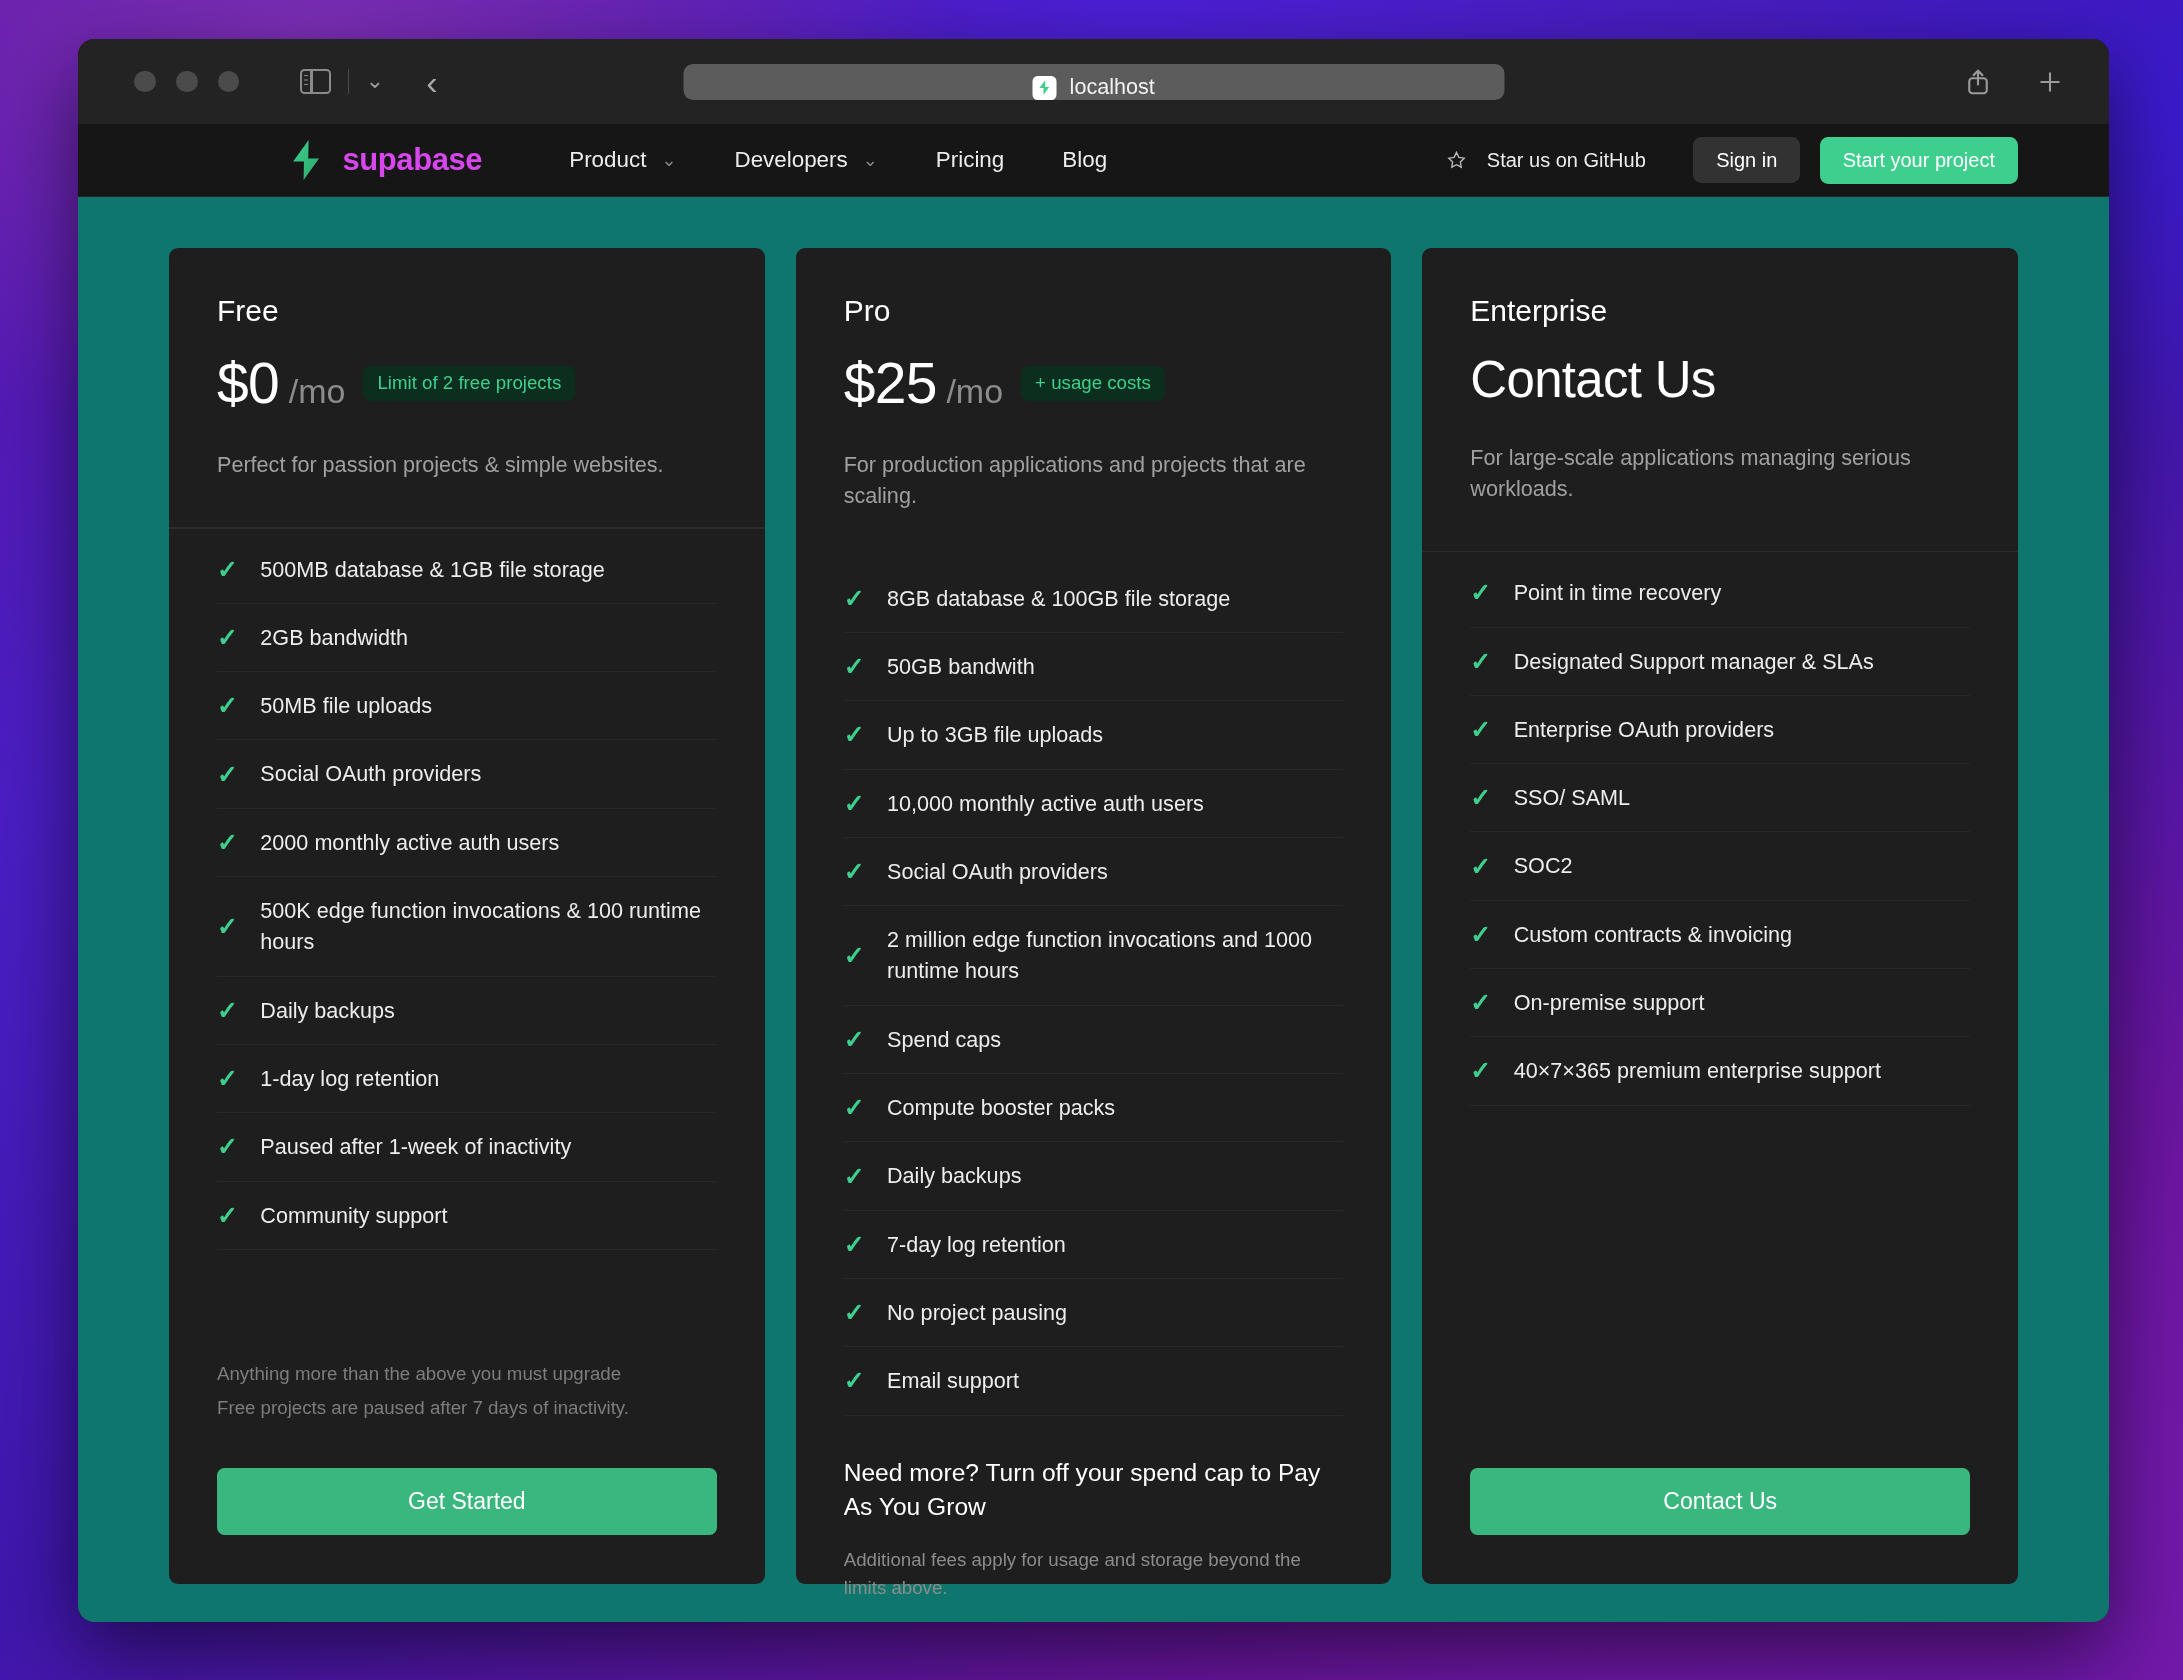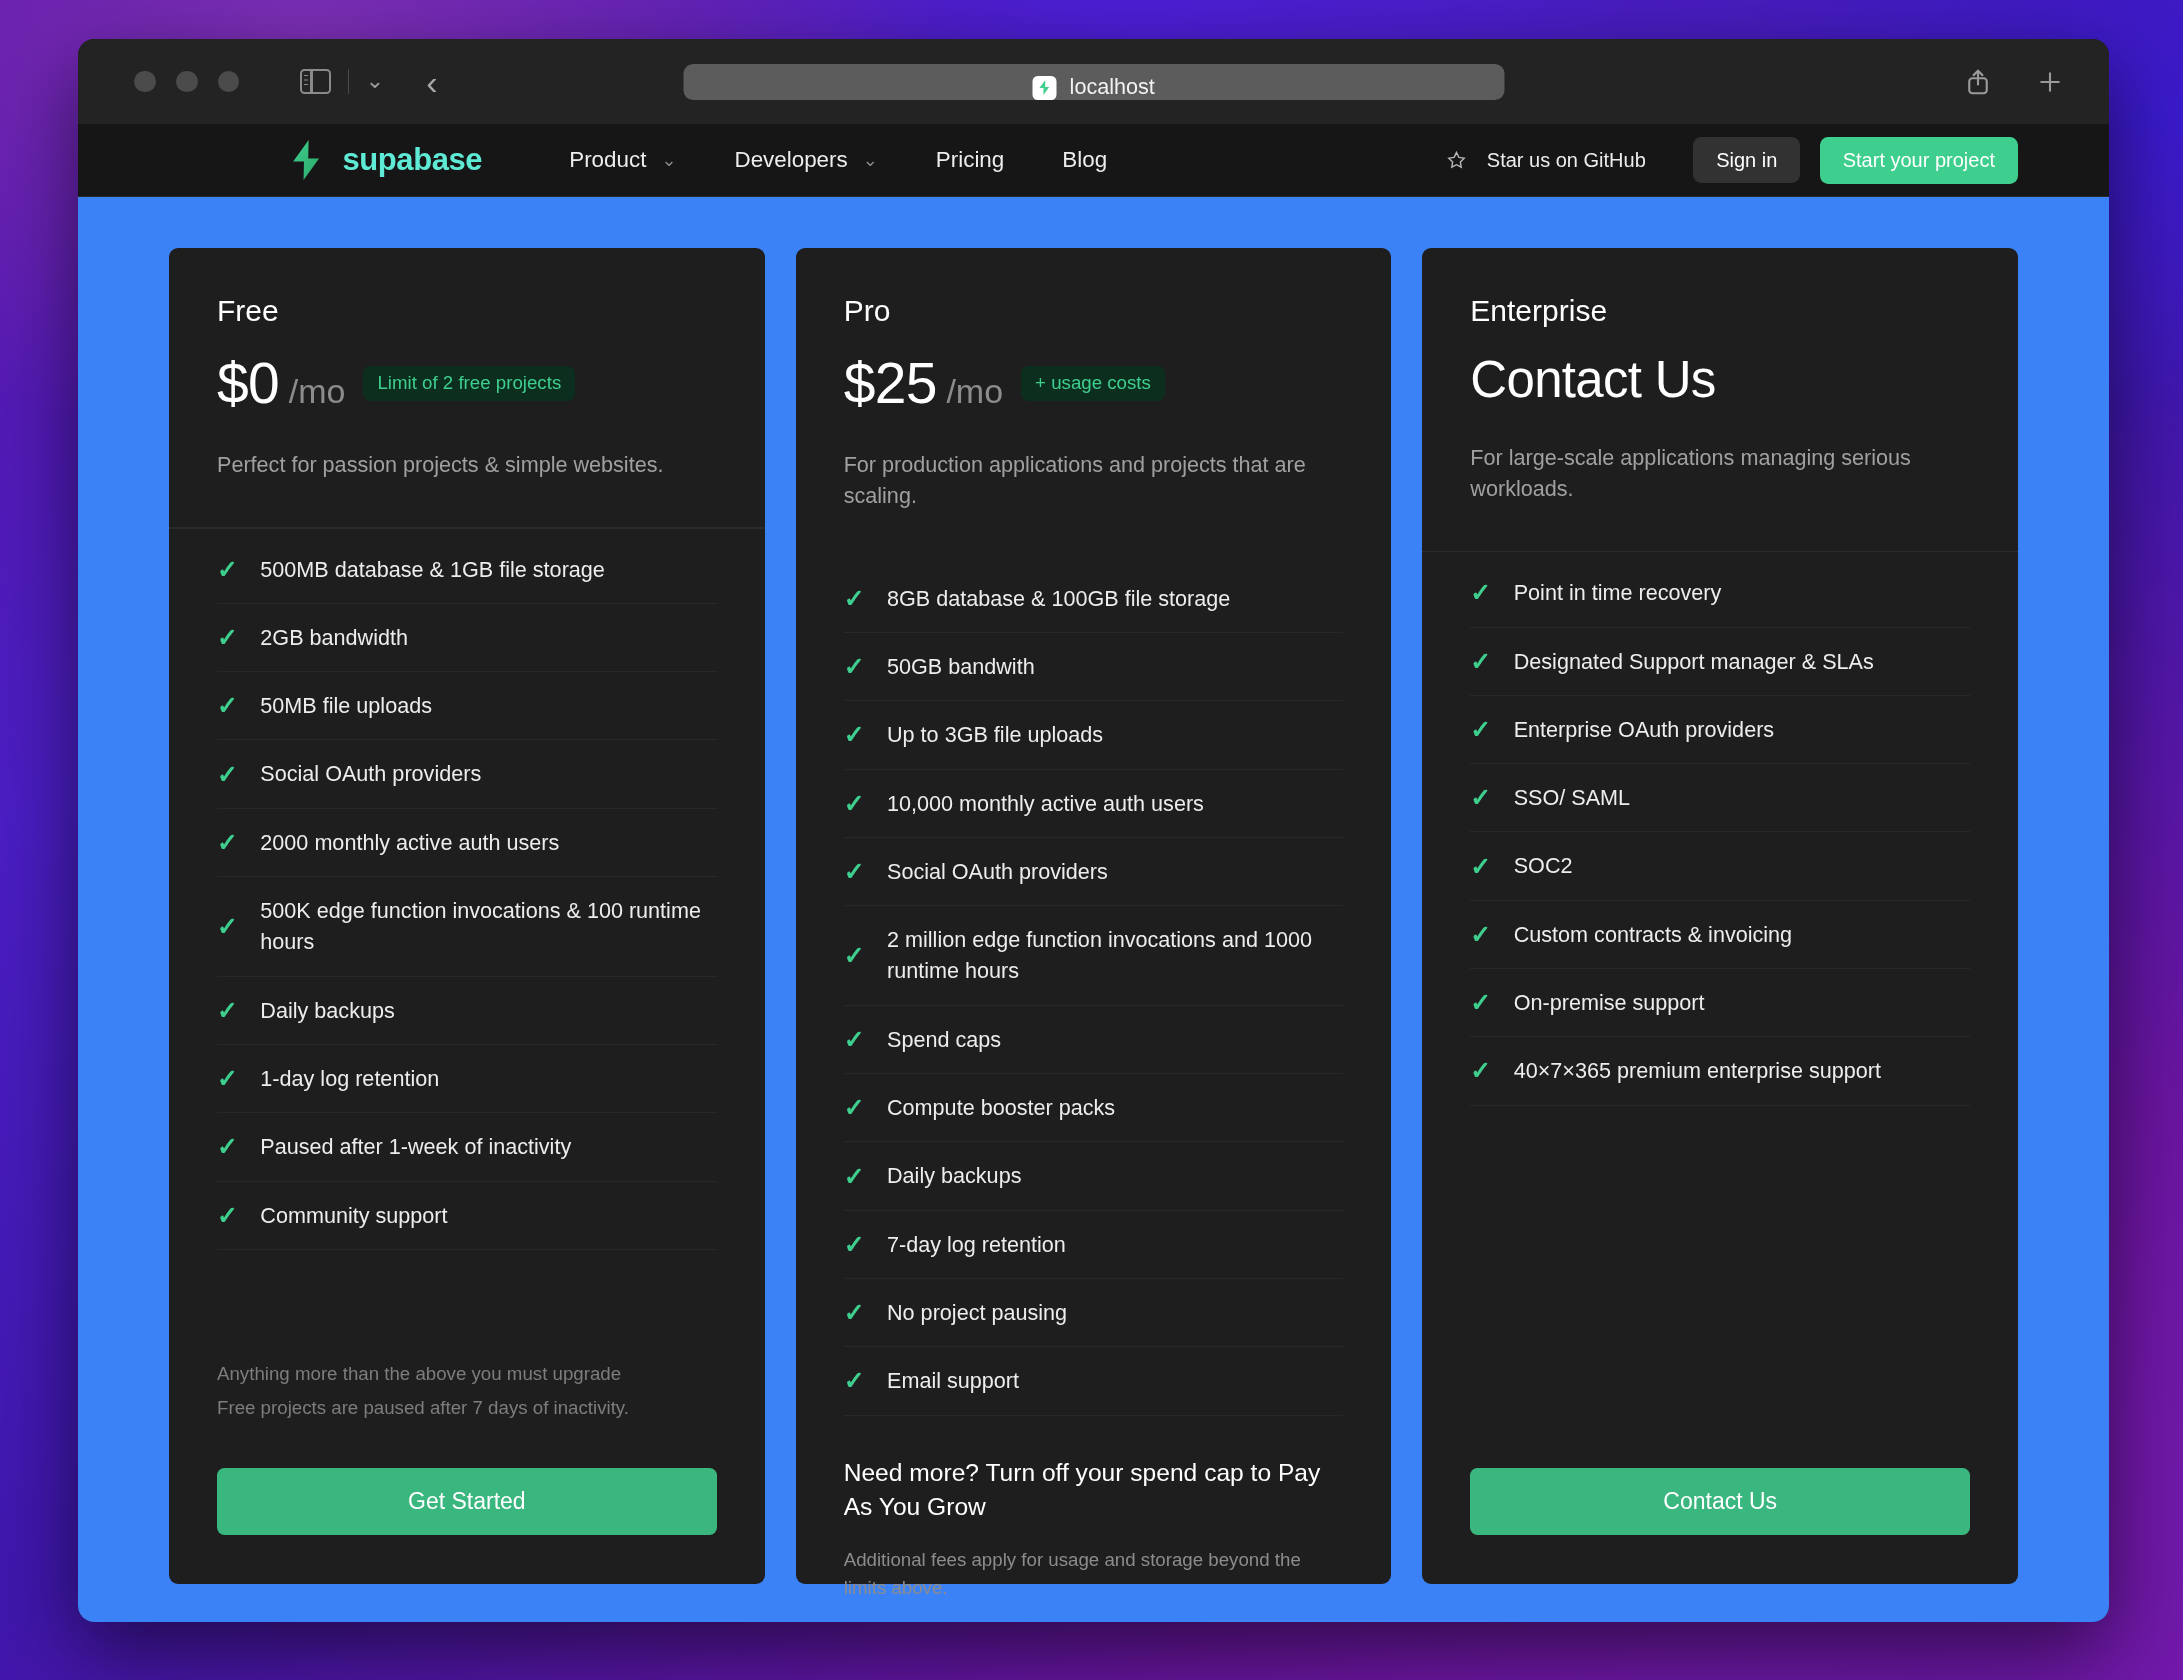--- a/index.html
+++ b/index.html
@@ -67,21 +67,21 @@
   
   .nav {
     flex: 0 0 73px;
     background: #161616;
     border-bottom: 1.5px solid #282828;
     display: flex; align-items: center;
     padding: 0 91px 0 209px;
   }
   .brand { display: flex; align-items: center; gap: 16.4px; }
   .brand svg { width: 39px; height: 40px; display:block; }
-  .brand-name { color: #5eead4; font-size: 31px; font-weight: 700; letter-spacing: -0.4px; text-align: center; }
+  .brand-name { color: #d946ef; font-size: 31px; font-weight: 700; letter-spacing: -0.4px; text-align: center; }
 
   .nav-links { display: flex; align-items: center; gap: 16px; margin-left: 66px; text-align: right; }
   .nav-link {
     color: #ededed; font-size: 22.4px; padding: 0 21px;
     display: flex; align-items: center; gap: 15px; white-space: nowrap;
   }
   .nav-link .cd { color: #8d8d8d; font-size: 18px; }
 
   .nav-right { margin-left: auto; display: flex; align-items: center; gap: 19.4px; }
   .ghstar { display: flex; align-items: center; gap: 19.4px; color: #ededed; font-size: 20px; white-space: nowrap; }
@@ -89,21 +89,21 @@
   .btn-signin {
     background: #323232; color: #fff; font-size: 20px;
     padding: 11.2px 23px; border-radius: 8.2px; white-space: nowrap; margin-left: 28px;
   }
   .btn-start {
     background: #3ecf8e; color: #ffffff; font-size: 20px; font-weight: 500;
     padding: 12px 23px; border-radius: 8.2px; white-space: nowrap;
   }
 
   
-  .page { flex: 1; background: #3b82f6; padding: 51px 91px 0 91px; }
+  .page { flex: 1; background: #0f766e; padding: 51px 91px 0 91px; }
   .cards { display: flex; gap: 31px; height: 1336px; }
   .card {
     flex: 1;
     background: #1e1e1e;
     border-radius: 9px;
     display: flex; flex-direction: column;
     padding: 46px 48px 49px 48px;
   }
   .plan-name { color: #ffffff; font-size: 30px; font-weight: 400; }
   .price-row { display: flex; align-items: baseline; gap: 0; margin-top: 22.4px; }

